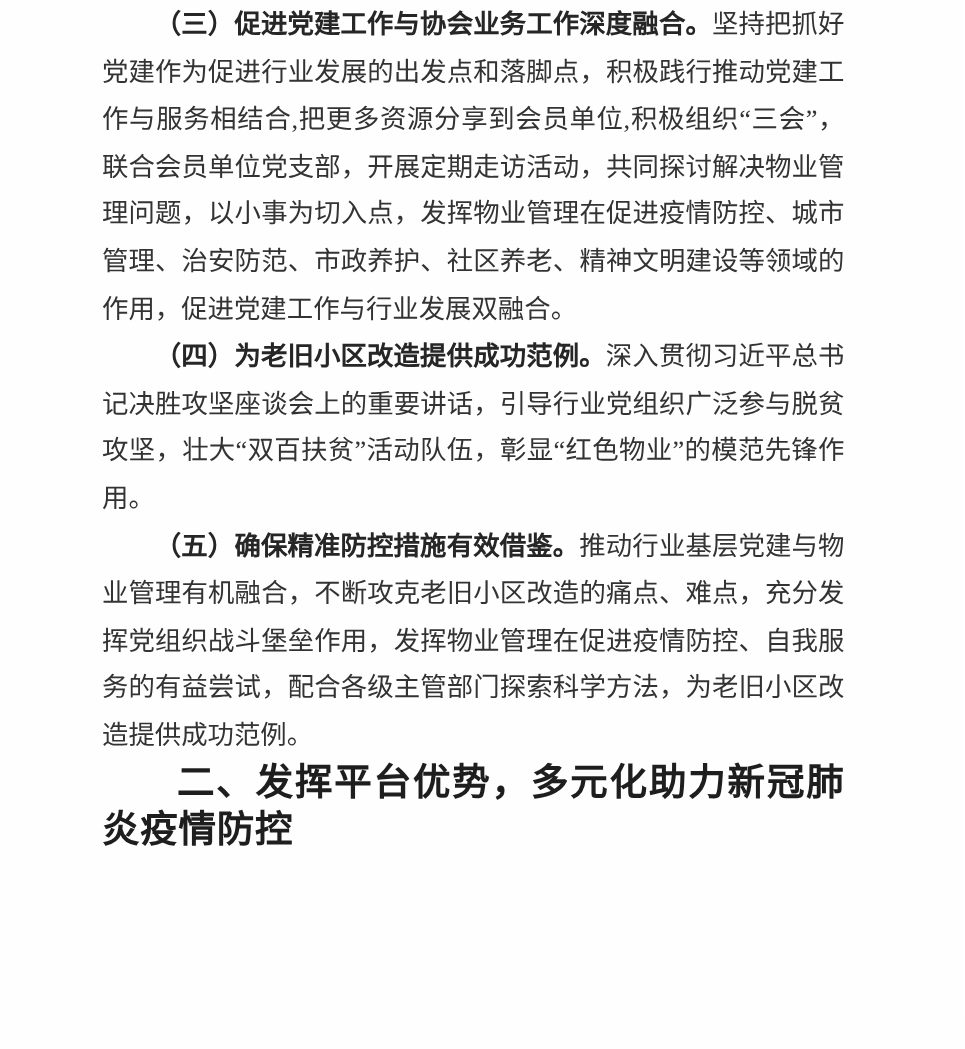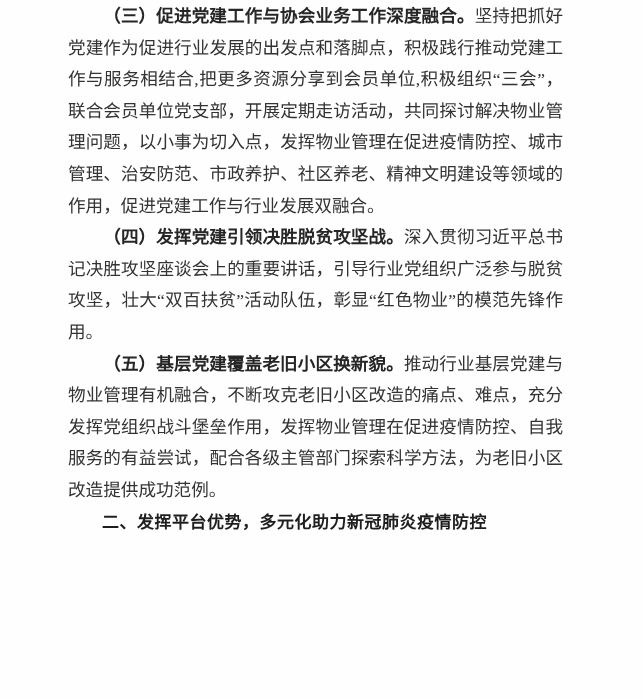--- a/index.html
+++ b/index.html
@@ -32,39 +32,39 @@
     color: #262626;
   }
   .body-text {
     font-weight: 400;
   }
   .section-heading {
     margin: 0;
     text-indent: 2em;
     font-family: "Liberation Sans", "DejaVu Sans", sans-serif;
     font-weight: 700;
-    font-size: 17px;
+    font-size: 25px;
     line-height: 31.6px;
     color: #1e1e1e;
     letter-spacing: 0.5px;
   }
 </style>
 </head>
 <body>
 
 <div class="page">
 
   <p class="para">
     <span class="lead">（三）促进党建工作与协会业务工作深度融合。</span><span class="body-text">坚持把抓好党建作为促进行业发展的出发点和落脚点，积极践行推动党建工作与服务相结合,把更多资源分享到会员单位,积极组织“三会”，联合会员单位党支部，开展定期走访活动，共同探讨解决物业管理问题，以小事为切入点，发挥物业管理在促进疫情防控、城市管理、治安防范、市政养护、社区养老、精神文明建设等领域的作用，促进党建工作与行业发展双融合。</span>
   </p>
 
   <p class="para">
-    <span class="lead">（四）发挥党建引领决胜脱贫攻坚战。</span><span class="body-text">深入贯彻习近平总书记决胜攻坚座谈会上的重要讲话，引导行业党组织广泛参与脱贫攻坚，壮大“双百扶贫”活动队伍，彰显“红色物业”的模范先锋作用。</span>
+    <span class="lead">（四）为老旧小区改造提供成功范例。</span><span class="body-text">深入贯彻习近平总书记决胜攻坚座谈会上的重要讲话，引导行业党组织广泛参与脱贫攻坚，壮大“双百扶贫”活动队伍，彰显“红色物业”的模范先锋作用。</span>
   </p>
 
   <p class="para">
-    <span class="lead">（五）基层党建覆盖老旧小区换新貌。</span><span class="body-text">推动行业基层党建与物业管理有机融合，不断攻克老旧小区改造的痛点、难点，充分发挥党组织战斗堡垒作用，发挥物业管理在促进疫情防控、自我服务的有益尝试，配合各级主管部门探索科学方法，为老旧小区改造提供成功范例。</span>
+    <span class="lead">（五）确保精准防控措施有效借鉴。</span><span class="body-text">推动行业基层党建与物业管理有机融合，不断攻克老旧小区改造的痛点、难点，充分发挥党组织战斗堡垒作用，发挥物业管理在促进疫情防控、自我服务的有益尝试，配合各级主管部门探索科学方法，为老旧小区改造提供成功范例。</span>
   </p>
 
   <h2 class="section-heading">二、发挥平台优势，多元化助力新冠肺炎疫情防控</h2>
 
 
 </div>
 
 </body></html>

